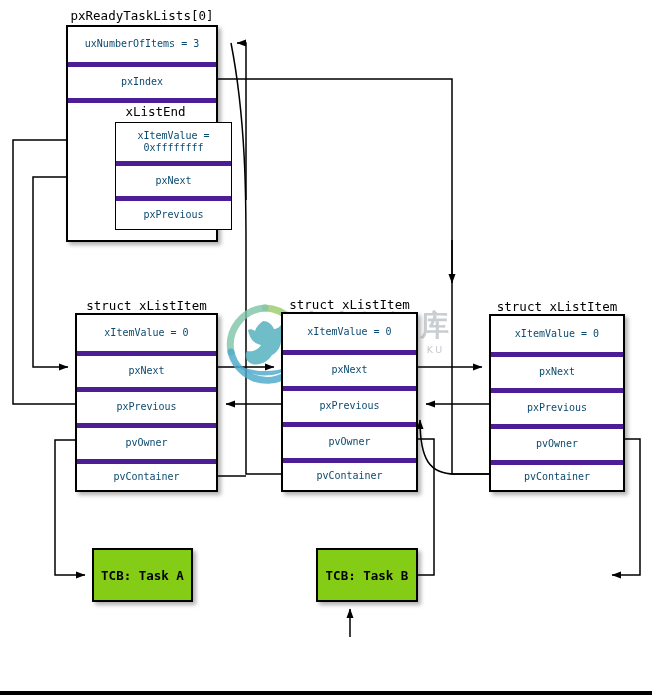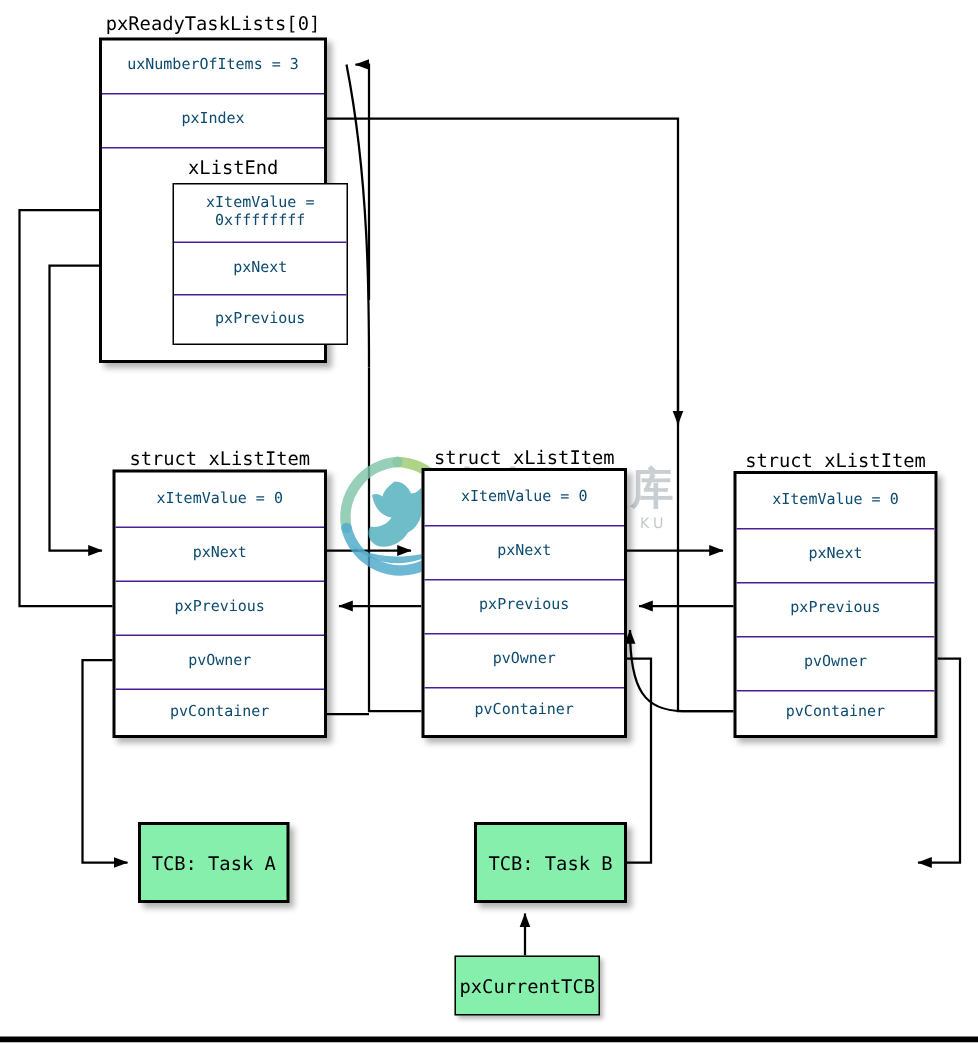--- a/index.html
+++ b/index.html
@@ -15,29 +15,29 @@
     box-shadow:3px 3px 4px rgba(0,0,0,0.30);
     z-index:3;
   }
   .box.thin{border-width:1px;}
   .row{
     position:relative;box-sizing:border-box;
     display:flex;align-items:center;justify-content:center;
     text-align:center;font-size:10px;color:#0c4a6e;line-height:1.25;
     white-space:pre-line;
   }
-  .row + .row{border-top:1px solid #4c1d95;}
+  .row + .row{border-top:5px solid #4c1d95;}
   .caption{
     position:absolute;font-size:12.5px;color:#000;text-align:center;
     white-space:nowrap;z-index:4;
   }
   .tcb{
-    position:absolute;background:#86efac;border:2px solid #000;box-sizing:border-box;
+    position:absolute;background:#84cc16;border:2px solid #000;box-sizing:border-box;
     display:flex;align-items:center;justify-content:center;
-    font-size:12.5px;box-shadow:3px 3px 4px rgba(0,0,0,0.30);z-index:3;
+    font-size:12.5px;box-shadow:3px 3px 4px rgba(0,0,0,0.30);z-index:3;font-weight:bold;
   }
   .tcb.flat{box-shadow:2px 2px 3px rgba(0,0,0,0.28);}
   
   #wm{position:absolute;left:222px;top:300px;width:210px;height:95px;z-index:2;
       pointer-events:none;opacity:.95;}
   #wm .cjk{
     position:absolute;left:74px;top:6px;font-size:29px;letter-spacing:2px;
     font-family:"DejaVu Sans","Liberation Sans",sans-serif;
     color:rgba(120,132,140,0.42);white-space:nowrap;font-weight:600;
   }
@@ -135,21 +135,20 @@
     <div class="row" style="height:36px;border-top:none;">xItemValue = 0</div>
     <div class="row" style="height:36px;">pxNext</div>
     <div class="row" style="height:36px;">pxPrevious</div>
     <div class="row" style="height:36px;">pvOwner</div>
     <div class="row" style="height:30px;">pvContainer</div>
   </div>
 
   <div class="tcb" style="left:92px;top:548px;width:101px;height:54px;">TCB: Task A</div>
   <div class="tcb" style="left:300px;top:548px;width:102px;height:54px;margin-left:16px;">TCB: Task B</div>
 
-  <div class="tcb flat" style="left:303px;top:637px;width:97px;height:40px;border-width:1.5px;">pxCurrentTCB</div>
 
   <div id="wm">
     <svg width="86" height="90" viewBox="0 0 86 90" style="position:absolute;left:0px;top:2px;">
       <path d="M43 6 A37 37 0 0 1 79 43" fill="none" stroke="#9ac96a" stroke-width="7" stroke-linecap="round" opacity="0.85"></path>
       <path d="M79 43 A37 37 0 0 1 64 73" fill="none" stroke="#6bb9c4" stroke-width="7" stroke-linecap="round" opacity="0.85"></path>
       <path d="M43 6 A37 37 0 0 0 9 50" fill="none" stroke="#7fc3a8" stroke-width="7" stroke-linecap="round" opacity="0.85"></path>
       <path d="M9 50 A37 37 0 0 0 64 73" fill="none" stroke="#4aa8c9" stroke-width="7" stroke-linecap="round" opacity="0.85"></path>
       <path d="M26 28 C28 38 33 42 39 43 C36 48 30 50 25 49 C22 53 24 60 30 62 C37 64 46 60 50 53 C56 50 60 43 59 35 C62 30 63 24 61 20 C58 25 55 27 52 27 C50 22 46 19 41 19 C37 22 34 25 33 29 C30 27 28 27 26 28 Z" fill="#58b3bf" opacity="0.9"></path>
       <path d="M12 61 C26 70 50 72 70 64 C54 78 26 76 12 61 Z" fill="#4aa8c9" opacity="0.85"></path>
     </svg>

